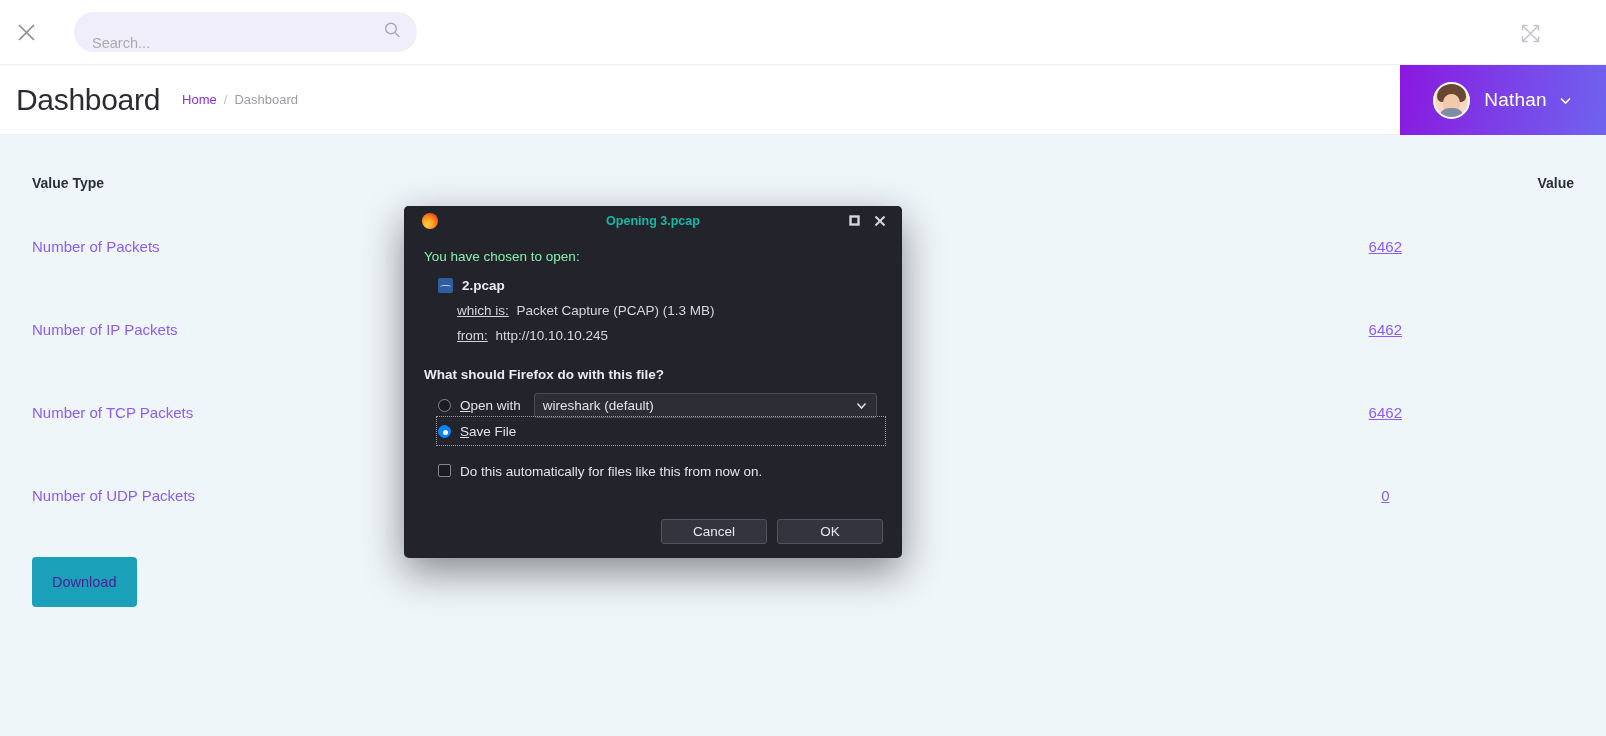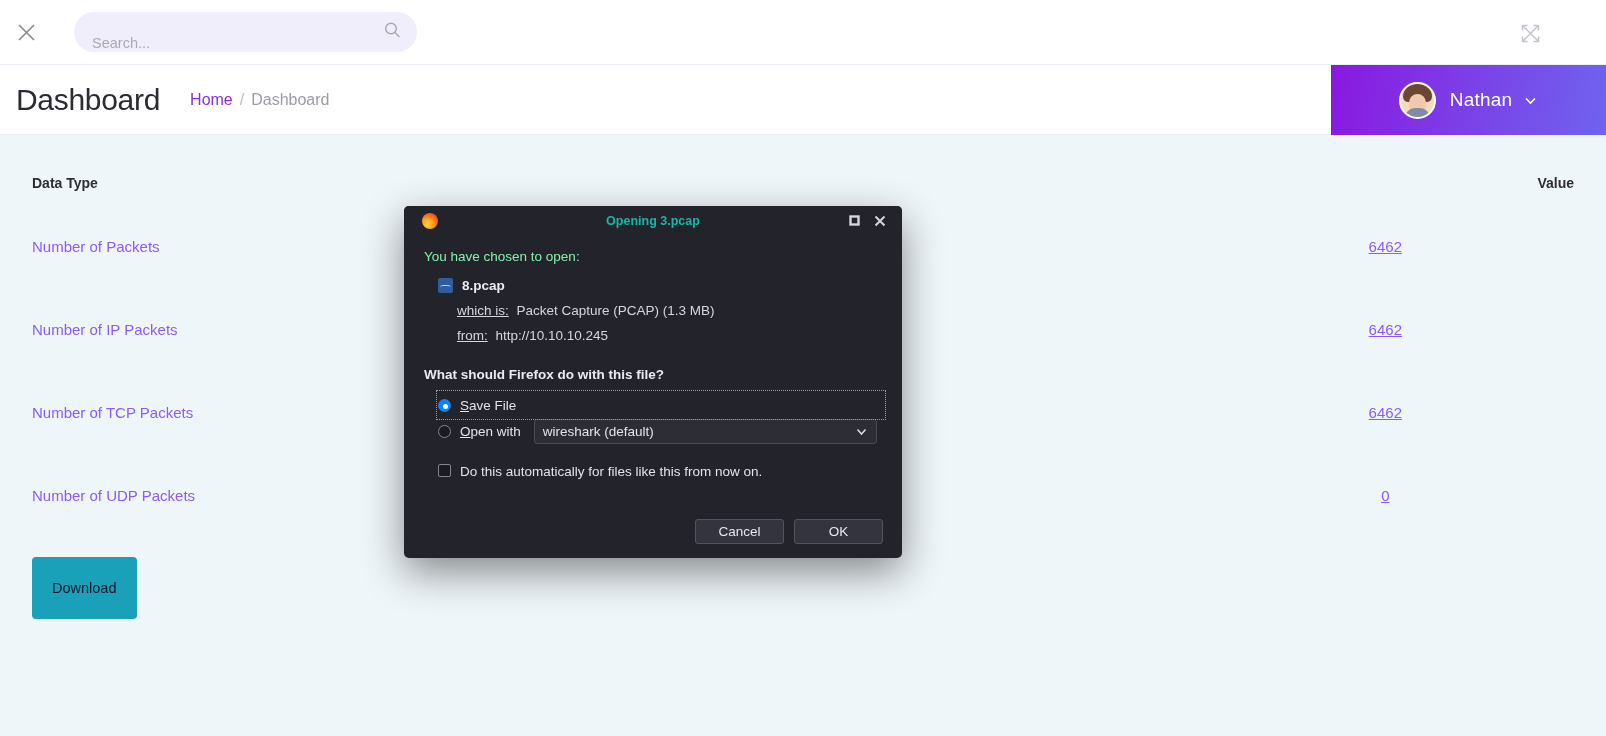--- a/index.html
+++ b/index.html
@@ -64,32 +64,32 @@
     display: flex; align-items: center;
   }
   .page-title {
     margin-left: 16px;
     font-size: 30px;
     font-weight: 400;
     color: #2a2b33;
     letter-spacing: -0.3px;
   }
   .breadcrumb {
-    margin-left: 30px;
-    display: flex; align-items: center;
-    font-size: 16px;
+    margin-left: 22px;
+    display: flex; align-items: center;
+    font-size: 13px;
     text-align: right;
   }
   .bc-home { color: #8b2fd6; cursor: pointer; }
   .bc-sep  { color: #b9bcc6; margin: 0 7px; }
   .bc-cur  { color: #9b9da6; }
 
   .userbox {
     position: absolute; right: 0; top: 0;
-    width: 275px; height: 70px;
+    width: 206px; height: 70px;
     background: linear-gradient(100deg, #8a18e0 0%, #7a44e8 55%, #6f63ef 100%);
     display: flex; align-items: center; justify-content: center;
     cursor: pointer;
     margin-left: 8px;
   }
   .avatar {
     width: 37px; height: 37px; border-radius: 50%;
     background: #f6d7c4;
     border: 2px solid #ffffff;
     overflow: hidden; position: relative;
@@ -136,23 +136,23 @@
   .table td {
     font-size: 15px;
     color: #8b5cf6;
     padding: 33px 16px;
   }
   .table td.right { text-align: center; text-decoration: underline; }
 
   .download-btn {
     margin: 20px 0 0 16px;
     background: #1aa0b8;
-    color: #0f172a;
+    color: #4c1d95;
     border: 0; border-radius: 4px;
-    padding: 23px 20px;
+    padding: 17px 20px;
     font-size: 14.5px;
     font-family: "Liberation Sans", sans-serif;
     cursor: pointer;
   }
 
   
   .dialog {
     position: absolute;
     left: 404px; top: 206px;
     width: 498px; height: 352px;
@@ -249,21 +249,21 @@
     border: 1px solid #84868f; border-radius: 2px;
     background: #1b1c22; flex: none;
   }
 
   .dlg-footer {
     position: absolute; left: 0; right: 0; bottom: 14px;
     display: flex; justify-content: flex-end; gap: 10px;
     padding-right: 19px;
   }
   .dlg-btn {
-    width: 89px; height: 25px;
+    width: 106px; height: 25px;
     background: #33343d;
     border: 1px solid #53545e;
     border-radius: 3px;
     color: #e7e8ee;
     font-size: 13.5px;
     font-family: "Liberation Sans", sans-serif;
     cursor: pointer;
   }
 </style>
 </head>
@@ -318,21 +318,21 @@
         <path d="M3 5.5 L7.5 10 L12 5.5" stroke="#ffffff" stroke-width="1.6" fill="none"></path>
       </svg>
     </span>
   </div>
 </div>
 
 <div class="content">
   <table class="table">
     <thead>
       <tr>
-        <th>Data Type</th>
+        <th>Value Type</th>
         <th class="right">Value</th>
       </tr>
     </thead>
     <tbody>
       <tr>
         <td>Number of Packets</td>
         <td class="right">6462</td>
       </tr>
       <tr>
         <td>Number of IP Packets</td>
@@ -369,52 +369,52 @@
         </svg>
       </div>
     </div>
   </div>
 
   <div class="dlg-body">
     <div class="dlg-line1">You have chosen to open:</div>
 
     <div class="file-row">
       <span class="file-icon"></span>
-      <span class="file-name">8.pcap</span>
+      <span class="file-name">2.pcap</span>
     </div>
 
     <div class="kv">
       <span class="k">which is:</span>
       <span class="v">Packet Capture (PCAP) (1.3 MB)</span>
     </div>
     <div class="kv">
       <span class="k">from:</span>
       <span class="v">http://10.10.10.245</span>
     </div>
 
     <div class="dlg-q">What should Firefox do with this file?</div>
-
-    <div class="opt-row focused">
-      <span class="radio on"></span>
-      <span class="opt-label"><span class="ul-first">S</span><span>ave File</span></span>
-    </div>
 
     <div class="opt-row">
       <span class="radio"></span>
       <span class="opt-label"><span class="ul-first">O</span><span>pen with</span></span>
       <div class="select">
         <span>wireshark (default)</span>
         <span class="caret">
           <svg width="13" height="13" viewBox="0 0 13 13">
             <path d="M2.5 4.5 L6.5 9 L10.5 4.5" stroke="#dcdde3" stroke-width="1.5" fill="none"></path>
           </svg>
         </span>
       </div>
     </div>
 
+    <div class="opt-row focused">
+      <span class="radio on"></span>
+      <span class="opt-label"><span class="ul-first">S</span><span>ave File</span></span>
+    </div>
+
     <div class="check-row">
       <span class="checkbox"></span>
       <span class="opt-label">Do this automatically for files like this from now on.</span>
     </div>
   </div>
 
   <div class="dlg-footer">
     <button class="dlg-btn">Cancel</button>
     <button class="dlg-btn">OK</button>
   </div>

